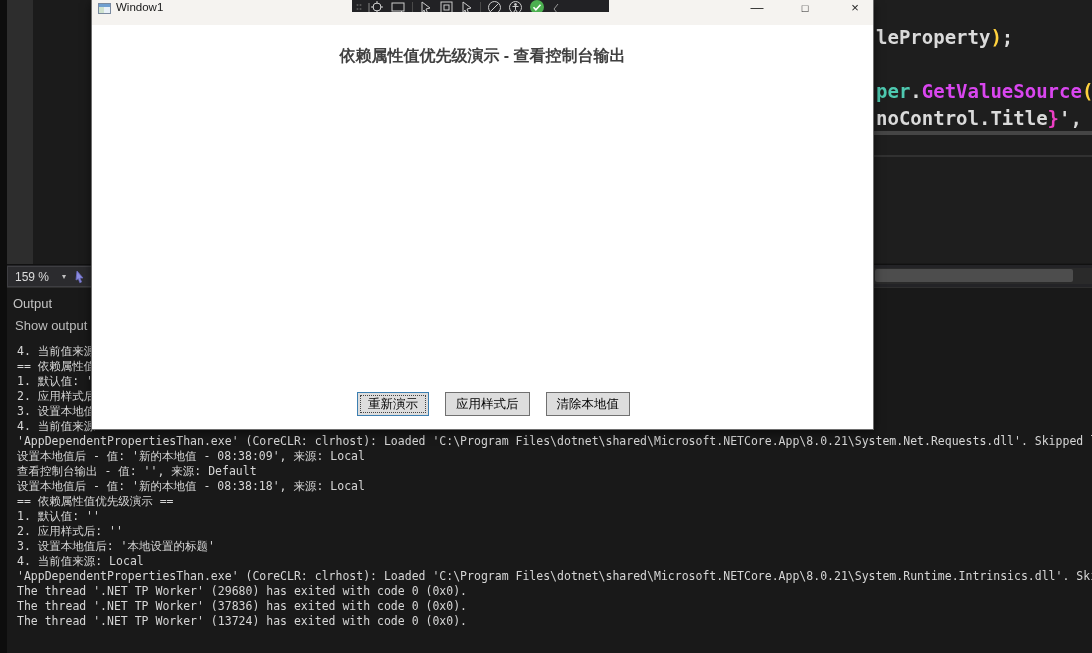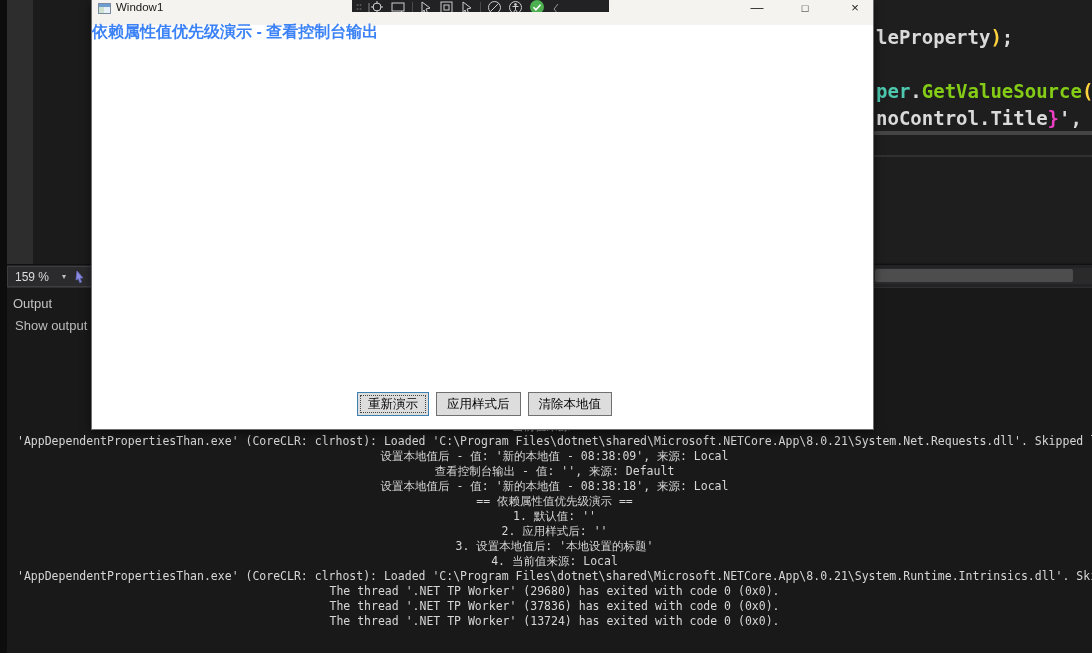--- a/index.html
+++ b/index.html
@@ -24,39 +24,39 @@
   .zoom-box{position:absolute;left:0;top:1px;width:96px;height:21px;background:#2b2b2e;border:1px solid #3e3e42;
             display:flex;align-items:center;box-sizing:border-box;}
   .zoom-level{color:#dcdcdc;font-size:12px;padding-left:7px;text-align:right;}
   .zoom-caret{color:#c0c0c0;font-size:8px;margin-left:13px;}
   .zoom-pointer{margin-left:7px;display:inline-flex;}
   .designer-hscroll{position:absolute;left:867px;top:3px;width:218px;height:16px;background:#2a2a2a;}
   .designer-hscroll .thumb{position:absolute;left:1px;top:1px;width:198px;height:13px;background:#4d4d4d;border-radius:2px;}
 
   
   .output-panel{position:absolute;left:7px;top:287px;width:1085px;height:366px;background:#191919;
-                border-top:1px solid #2e2e2e;overflow:hidden;text-align:center;}
+                border-top:1px solid #2e2e2e;overflow:hidden;}
   .output-title{position:absolute;left:6px;top:8px;color:#c3c3c3;font-size:13px;}
   .output-from{position:absolute;left:8px;top:30px;color:#bdbdbd;font-size:13px;white-space:nowrap;}
   .console{position:absolute;left:0;top:56px;right:0;font-family:"DejaVu Sans Mono",monospace;
            font-size:11.5px;color:#d6d6d6;}
   .console-line{height:15px;line-height:15px;padding-left:10px;white-space:pre;overflow:hidden;}
 
   
   .window1{position:absolute;left:91px;top:0;width:783px;height:430px;background:#ffffff;z-index:10;
            border:1px solid #6e6e6e;border-top:none;box-sizing:border-box;box-shadow:0 3px 9px rgba(0,0,0,.55);}
   .titlebar{position:relative;height:25px;background:#f5f3f0;}
   .app-icon{position:absolute;left:6px;top:3px;display:inline-flex;}
   .win-title{position:absolute;left:24px;top:1px;font-size:11.5px;color:#1a1a1a;}
   .winctl{position:absolute;top:0;width:26px;height:17px;text-align:center;line-height:16px;color:#222;cursor:default;}
   .winctl.min{left:652px;font-size:13px;}
   .winctl.max{left:700px;font-size:11px;}
   .winctl.close{left:750px;font-size:13px;}
-  .heading{position:absolute;left:0;top:22px;width:100%;text-align:left;font-size:16px;font-weight:bold;color:#3b82f6;}
-  .btn-row{position:absolute;left:265px;top:392px;display:flex;gap:7px;}
+  .heading{position:absolute;left:0;top:46px;width:100%;text-align:center;font-size:16px;font-weight:bold;color:#404040;}
+  .btn-row{position:absolute;left:265px;top:392px;display:flex;gap:16px;}
   .wpf-btn{height:24px;padding:0 10px;background:#dddddd;border:1px solid #707070;font-size:12.5px;
            font-family:"Liberation Sans",sans-serif;color:#000;line-height:22px;}
   .wpf-btn.focused{border-color:#3c7fb1;outline:1px dotted #444;outline-offset:-4px;}
 
   
   .inapp-toolbar{position:absolute;left:352px;top:0;width:257px;height:12px;background:#222225;z-index:20;
                  overflow:hidden;display:flex;align-items:flex-end;gap:6px;padding:0 4px;box-sizing:border-box;}
   .inapp-toolbar .ico{margin-bottom:-3px;display:inline-flex;}
   .tb-sep{width:1px;height:10px;background:#4a4a4a;margin-bottom:0;}
 </style>
@@ -69,21 +69,21 @@
 
   <div class="designer-area">
     <div class="designer-vscroll"></div>
   </div>
 
   <div class="editor-area">
     <div class="code">
 
     <div class="code-line"><span style="color: rgb(218, 218, 218);">leProperty</span><span style="color: rgb(255, 210, 62);">)</span><span style="color: rgb(218, 218, 218);">;</span></div>
         <div class="code-line"></div>
-        <div class="code-line"><span style="color: rgb(78, 201, 176);">per</span><span style="color: rgb(218, 218, 218);">.</span><span style="color: #84cc16;">GetValueSource</span><span style="color: rgb(255, 210, 62);">(</span></div>
+        <div class="code-line"><span style="color: rgb(78, 201, 176);">per</span><span style="color: rgb(218, 218, 218);">.</span><span style="color: #d946ef;">GetValueSource</span><span style="color: rgb(255, 210, 62);">(</span></div>
         <div class="code-line"><span style="color: rgb(218, 218, 218);">noControl</span><span style="color: rgb(218, 218, 218);">.</span><span style="color: rgb(218, 218, 218);">Title</span><span style="color: rgb(237, 63, 196);">}</span><span style="color: rgb(218, 218, 218);">',</span></div>
       </div>
     <div class="editor-hscroll"></div>
     <div class="pane-splitter"></div>
   </div>
 
   <div class="zoom-row">
     <div class="zoom-box">
       <span class="zoom-level">159 %</span>
       <span class="zoom-caret">▾</span>

